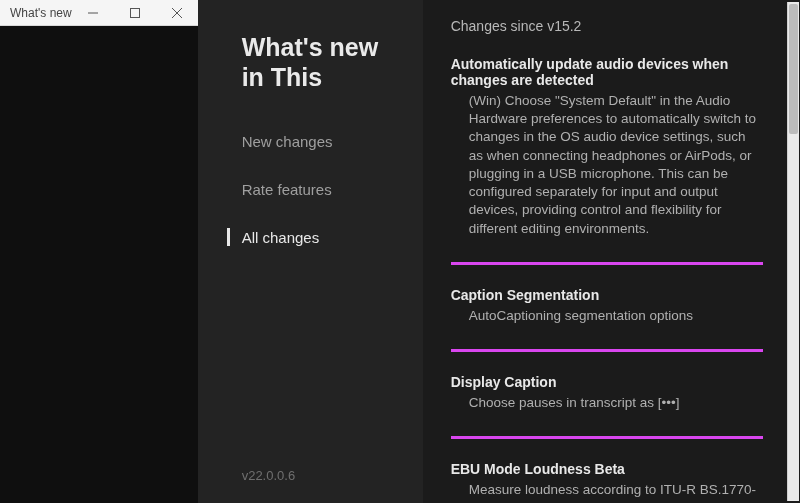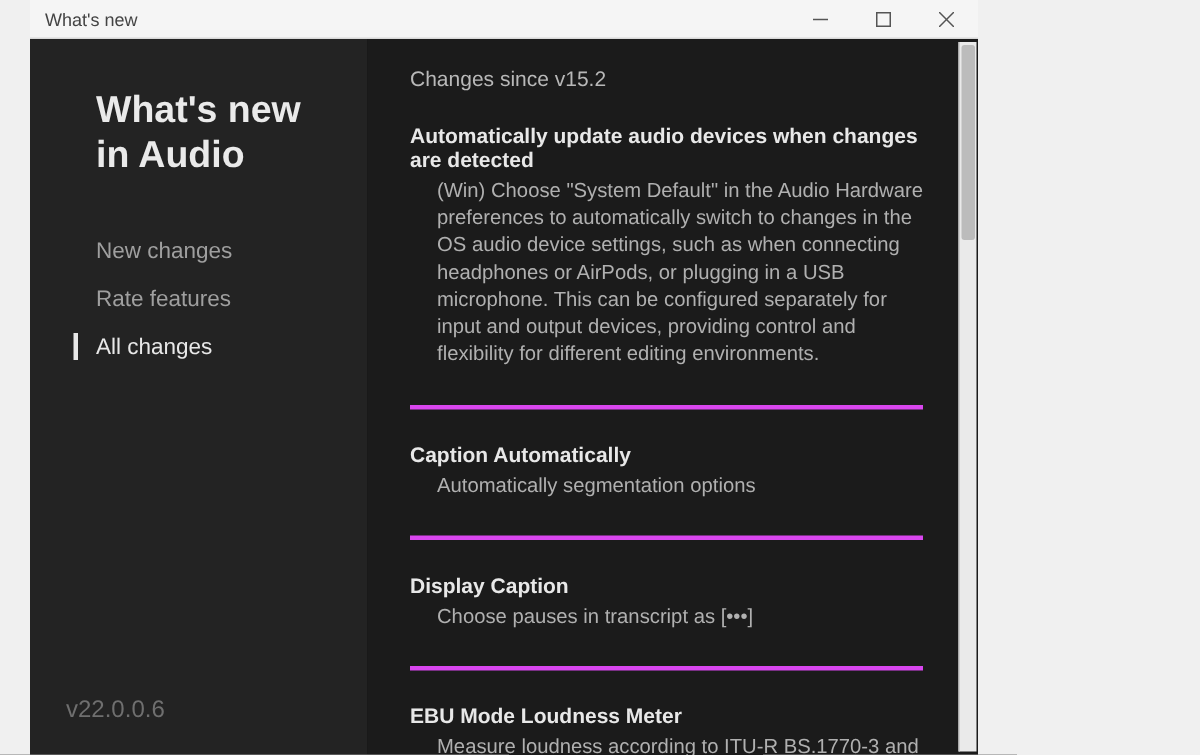--- a/index.html
+++ b/index.html
@@ -1,31 +1,31 @@
 <!DOCTYPE html>
 <html><head>
 <meta charset="utf-8">
 <style>
   * { box-sizing: border-box; margin: 0; padding: 0; }
   html, body { width: 800px; height: 503px; font-family: "Segoe UI", Arial, sans-serif; background: #f0f0f0; overflow: hidden; }
-  .window { width: 632px; height: 503px; display: flex; flex-direction: column; background: #0f0f0f; margin-left: 20px; }
+  .window { width: 800px; height: 503px; display: flex; flex-direction: row; background: #0f0f0f; }
   .titlebar { height: 26px; background: #f5f5f5; display: flex; align-items: center; padding-left: 10px; border-bottom: 1px solid #d8d8d8; color: #444; font-size: 12px; }
   .titlebar-title { flex: 1; }
   .titlebar-controls { display: flex; height: 100%; }
   .titlebar-btn { width: 42px; height: 100%; display: flex; align-items: center; justify-content: center; color: #555; font-size: 11px; }
   .titlebar-btn svg { display: block; }
   .body { flex: 1; display: flex; background: #0f0f0f; min-height: 0; position: relative; }
   .sidebar { width: 225px; background: #232323; display: flex; flex-direction: column; padding-top: 26px; padding-bottom: 20px; }
   .sidebar-header { color: #eaeaea; font-size: 25px; font-weight: 600; line-height: 1.2; padding: 6px 24px 34px 44px; }
-  .sidebar-nav { display: flex; flex-direction: column; gap: 2px; }
+  .sidebar-nav { display: flex; flex-direction: column; gap: 18px; }
   .nav-item { display: flex; align-items: center; height: 30px; color: #9f9f9f; font-size: 15px; padding-left: 44px; position: relative; cursor: pointer; }
   .nav-item.active { color: #e8e8e8; }
   .nav-item.active::before { content: ""; position: absolute; left: 29px; top: 6px; bottom: 6px; width: 3px; background: #e8e8e8; }
   .sidebar-spacer { flex: 1; }
-  .version { color: #6f6f6f; font-size: 16px; padding-left: 24px; }
+  .version { color: #6f6f6f; font-size: 13px; padding-left: 44px; }
   .main { flex: 1; background: #1b1b1b; color: #c5c5c5; font-size: 13.5px; overflow: hidden; position: relative; }
   .scroll-area { position: absolute; top: 0; left: 0; right: 14px; bottom: 0; overflow-y: auto; padding: 18px 23px 18px 28px; }
   .scroll-area::-webkit-scrollbar { width: 0; }
   .since { color: #b8b8b8; font-size: 14px; margin-bottom: 22px; }
   .section { padding-bottom: 24px; border-bottom: 3px solid #d946ef; margin-bottom: 22px; }
   .section:last-child { border-bottom: none; margin-bottom: 0; }
   .sec-title { color: #e8e8e8; font-weight: 700; font-size: 14px; margin-bottom: 4px; }
   .sec-body { color: #b0b0b0; font-size: 13.5px; line-height: 1.35; padding-left: 18px; }
   .scrollbar-track { position: absolute; top: 2px; bottom: 2px; right: 1px; width: 12px; background: #eaeaea; border-left: 1px solid #d0d0d0; }
   .scrollbar-thumb { position: absolute; left: 1px; right: 1px; top: 2px; height: 130px; background: #bcbcbc; border-radius: 2px; }
@@ -55,21 +55,21 @@
           </svg>
       </div>
     </div>
   </div>
 
   <div class="body">
 
     <div class="sidebar">
       <div class="sidebar-header">
         <div>What's new</div>
-        <div>in Audio</div>
+        <div>in This</div>
       </div>
       <div class="sidebar-nav">
         <div class="nav-item">
           <span>New changes</span>
         </div>
         <div class="nav-item">
           <span>Rate features</span>
         </div>
         <div class="nav-item active">
           <span>All changes</span>
@@ -82,31 +82,31 @@
     <div class="main">
       <div class="scroll-area">
         <div class="since">Changes since v15.2</div>
 
         <div class="section">
           <div class="sec-title">Automatically update audio devices when changes are detected</div>
           <div class="sec-body">(Win) Choose "System Default" in the Audio Hardware preferences to automatically switch to changes in the OS audio device settings, such as when connecting headphones or AirPods, or plugging in a USB microphone.  This can be configured separately for input and output devices, providing control and flexibility for different editing environments.</div>
         </div>
 
         <div class="section">
-          <div class="sec-title">Caption Automatically</div>
-          <div class="sec-body">Automatically segmentation options</div>
+          <div class="sec-title">Caption Segmentation</div>
+          <div class="sec-body">AutoCaptioning segmentation options</div>
         </div>
 
         <div class="section">
           <div class="sec-title">Display Caption</div>
           <div class="sec-body">Choose pauses in transcript as [•••]</div>
         </div>
 
         <div class="section">
-          <div class="sec-title">EBU Mode Loudness Meter</div>
+          <div class="sec-title">EBU Mode Loudness Beta</div>
           <div class="sec-body">Measure loudness according to ITU-R BS.1770-3 and EBU R128</div>
         </div>
       </div>
 
       <div class="scrollbar-track">
         <div class="scrollbar-thumb"></div>
       </div>
     </div>
 
   </div>

